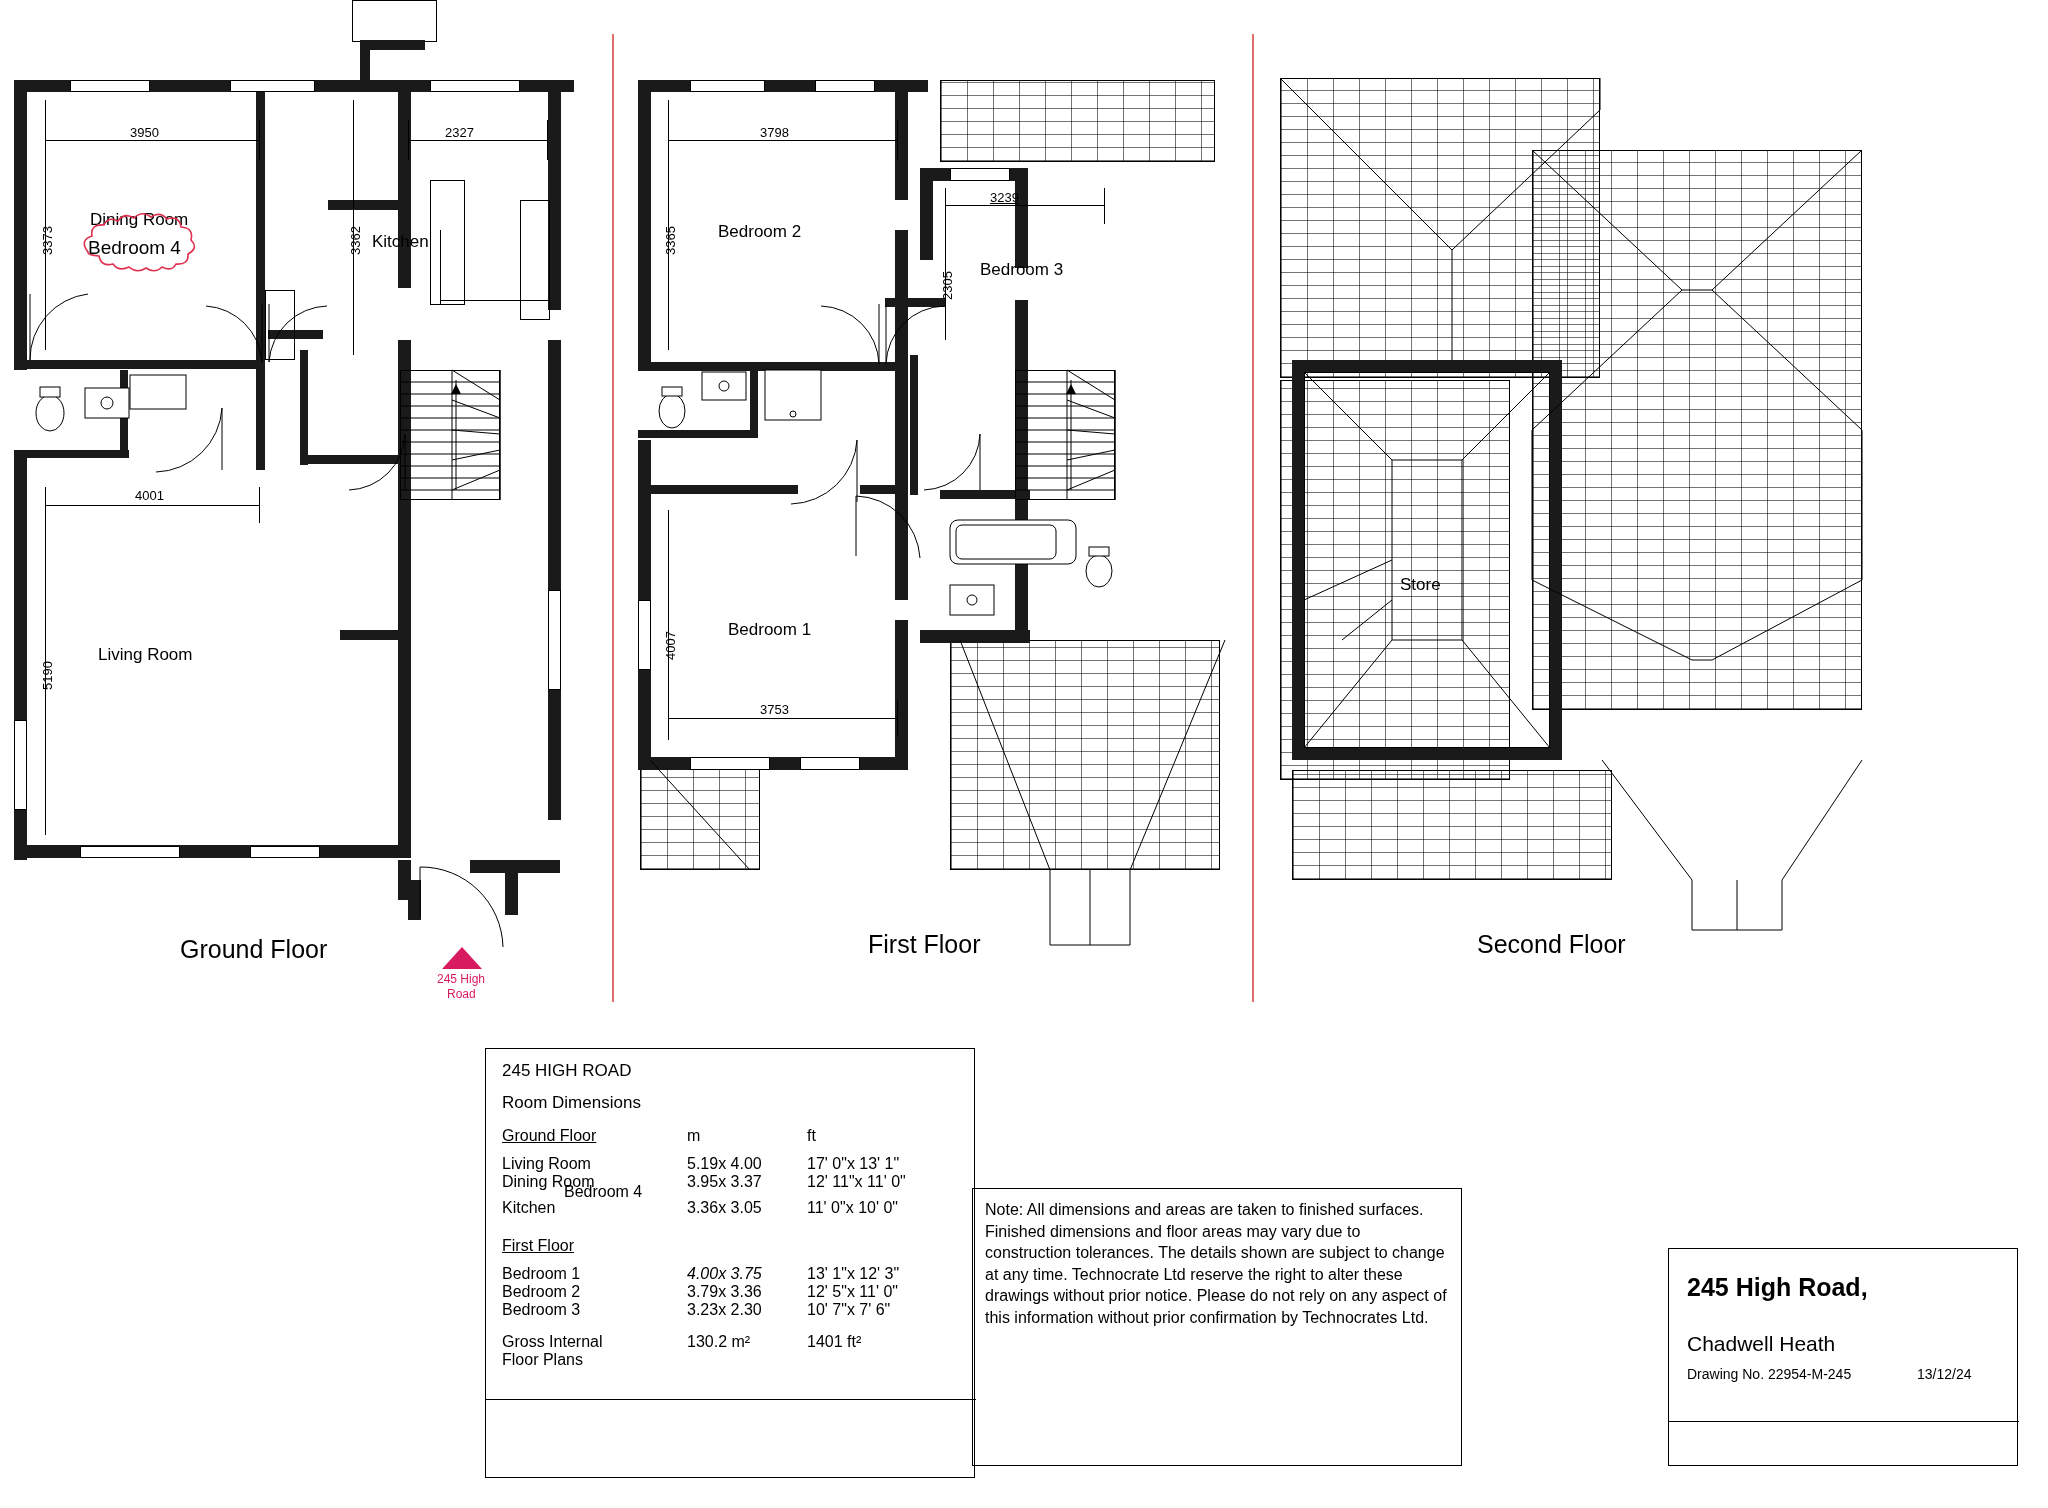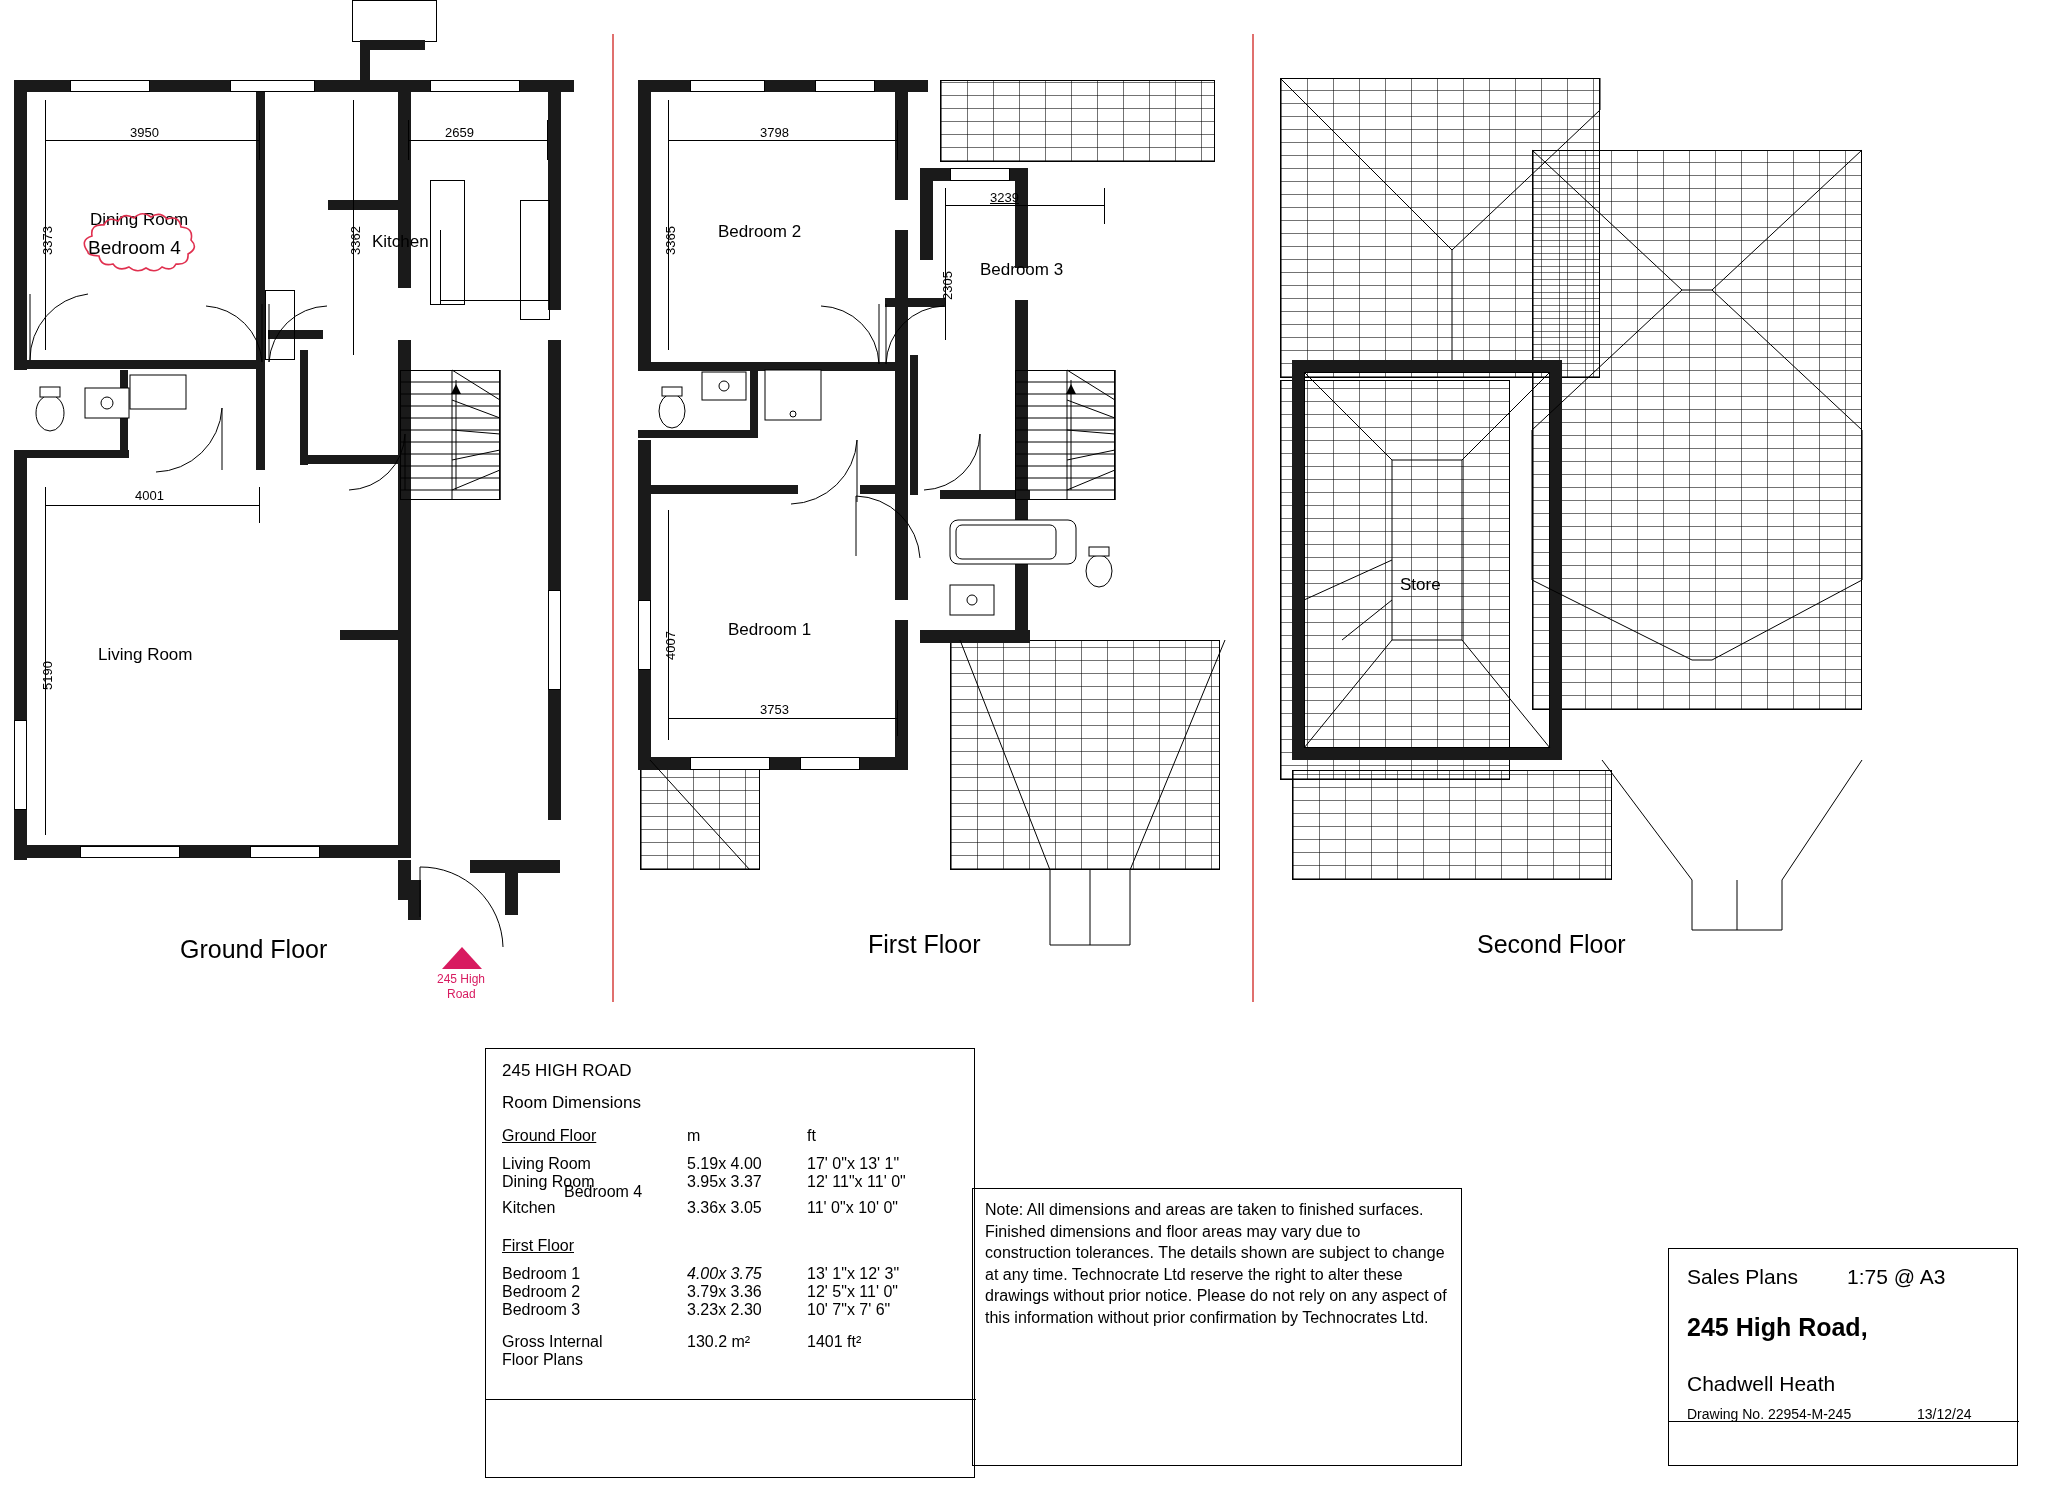--- a/index.html
+++ b/index.html
@@ -142,21 +142,21 @@
   <div class="outline" style="left:265px;top:290px;width:30px;height:70px;"></div>
 
   <div class="dimline" style="left:45px;top:140px;width:215px;"></div>
   <div class="tick" style="left:45px;top:120px;width:1px;height:40px;"></div>
   <div class="tick" style="left:259px;top:120px;width:1px;height:40px;"></div>
   <div class="dim" style="left:130px;top:125px;">3950</div>
 
   <div class="dimline" style="left:408px;top:140px;width:140px;"></div>
   <div class="tick" style="left:408px;top:120px;width:1px;height:40px;"></div>
   <div class="tick" style="left:547px;top:120px;width:1px;height:40px;"></div>
-  <div class="dim" style="left:445px;top:125px;">2659</div>
+  <div class="dim" style="left:445px;top:125px;">2327</div>
 
   <div class="dimlinev" style="left:45px;top:100px;height:250px;"></div>
   <div class="dimv" style="left:40px;top:255px;">3373</div>
 
   <div class="dimlinev" style="left:353px;top:100px;height:255px;"></div>
   <div class="dimv" style="left:348px;top:255px;">3362</div>
 
   <div class="dimline" style="left:45px;top:505px;width:215px;"></div>
   <div class="tick" style="left:45px;top:487px;width:1px;height:36px;"></div>
   <div class="tick" style="left:259px;top:487px;width:1px;height:36px;"></div>
@@ -450,24 +450,20 @@
     <div style="width:120px;">130.2 m²</div>
     <div>1401 ft²</div>
   </div>
 </div>
 
 <div class="note" style="left:972px;top:1188px;width:490px;height:278px;">
   <span>Note: All dimensions and areas are taken to finished surfaces. Finished dimensions and floor areas may vary due to construction tolerances. The details shown are subject to change at any time. Technocrate Ltd reserve the right to alter these drawings without prior notice. Please do not rely on any aspect of this information without prior confirmation by Technocrates Ltd.</span>
 </div>
 
 <div class="titleblock" style="left:1668px;top:1248px;width:350px;height:218px;">
-  <div style="display:flex;align-items:baseline;padding:16px 18px 0 18px;">
-    <div style="font-size:21px;width:160px;">Sales Plans</div>
-    <div style="font-size:21px;">1:75 @ A3</div>
-  </div>
   <div style="padding:24px 18px 0 18px;">
     <div style="font-size:25px;font-weight:bold;">245 High Road,</div>
     <div style="font-size:21px;margin-top:30px;">Chadwell Heath</div>
   </div>
   <div class="thin" style="left:0px;top:172px;width:350px;height:1px;"></div>
   <div style="display:flex;padding:10px 18px 0 18px;">
     <div style="font-size:14px;width:230px;">Drawing No. 22954-M-245</div>
     <div style="font-size:14px;text-align:center;">13/12/24</div>
   </div>
 </div>

